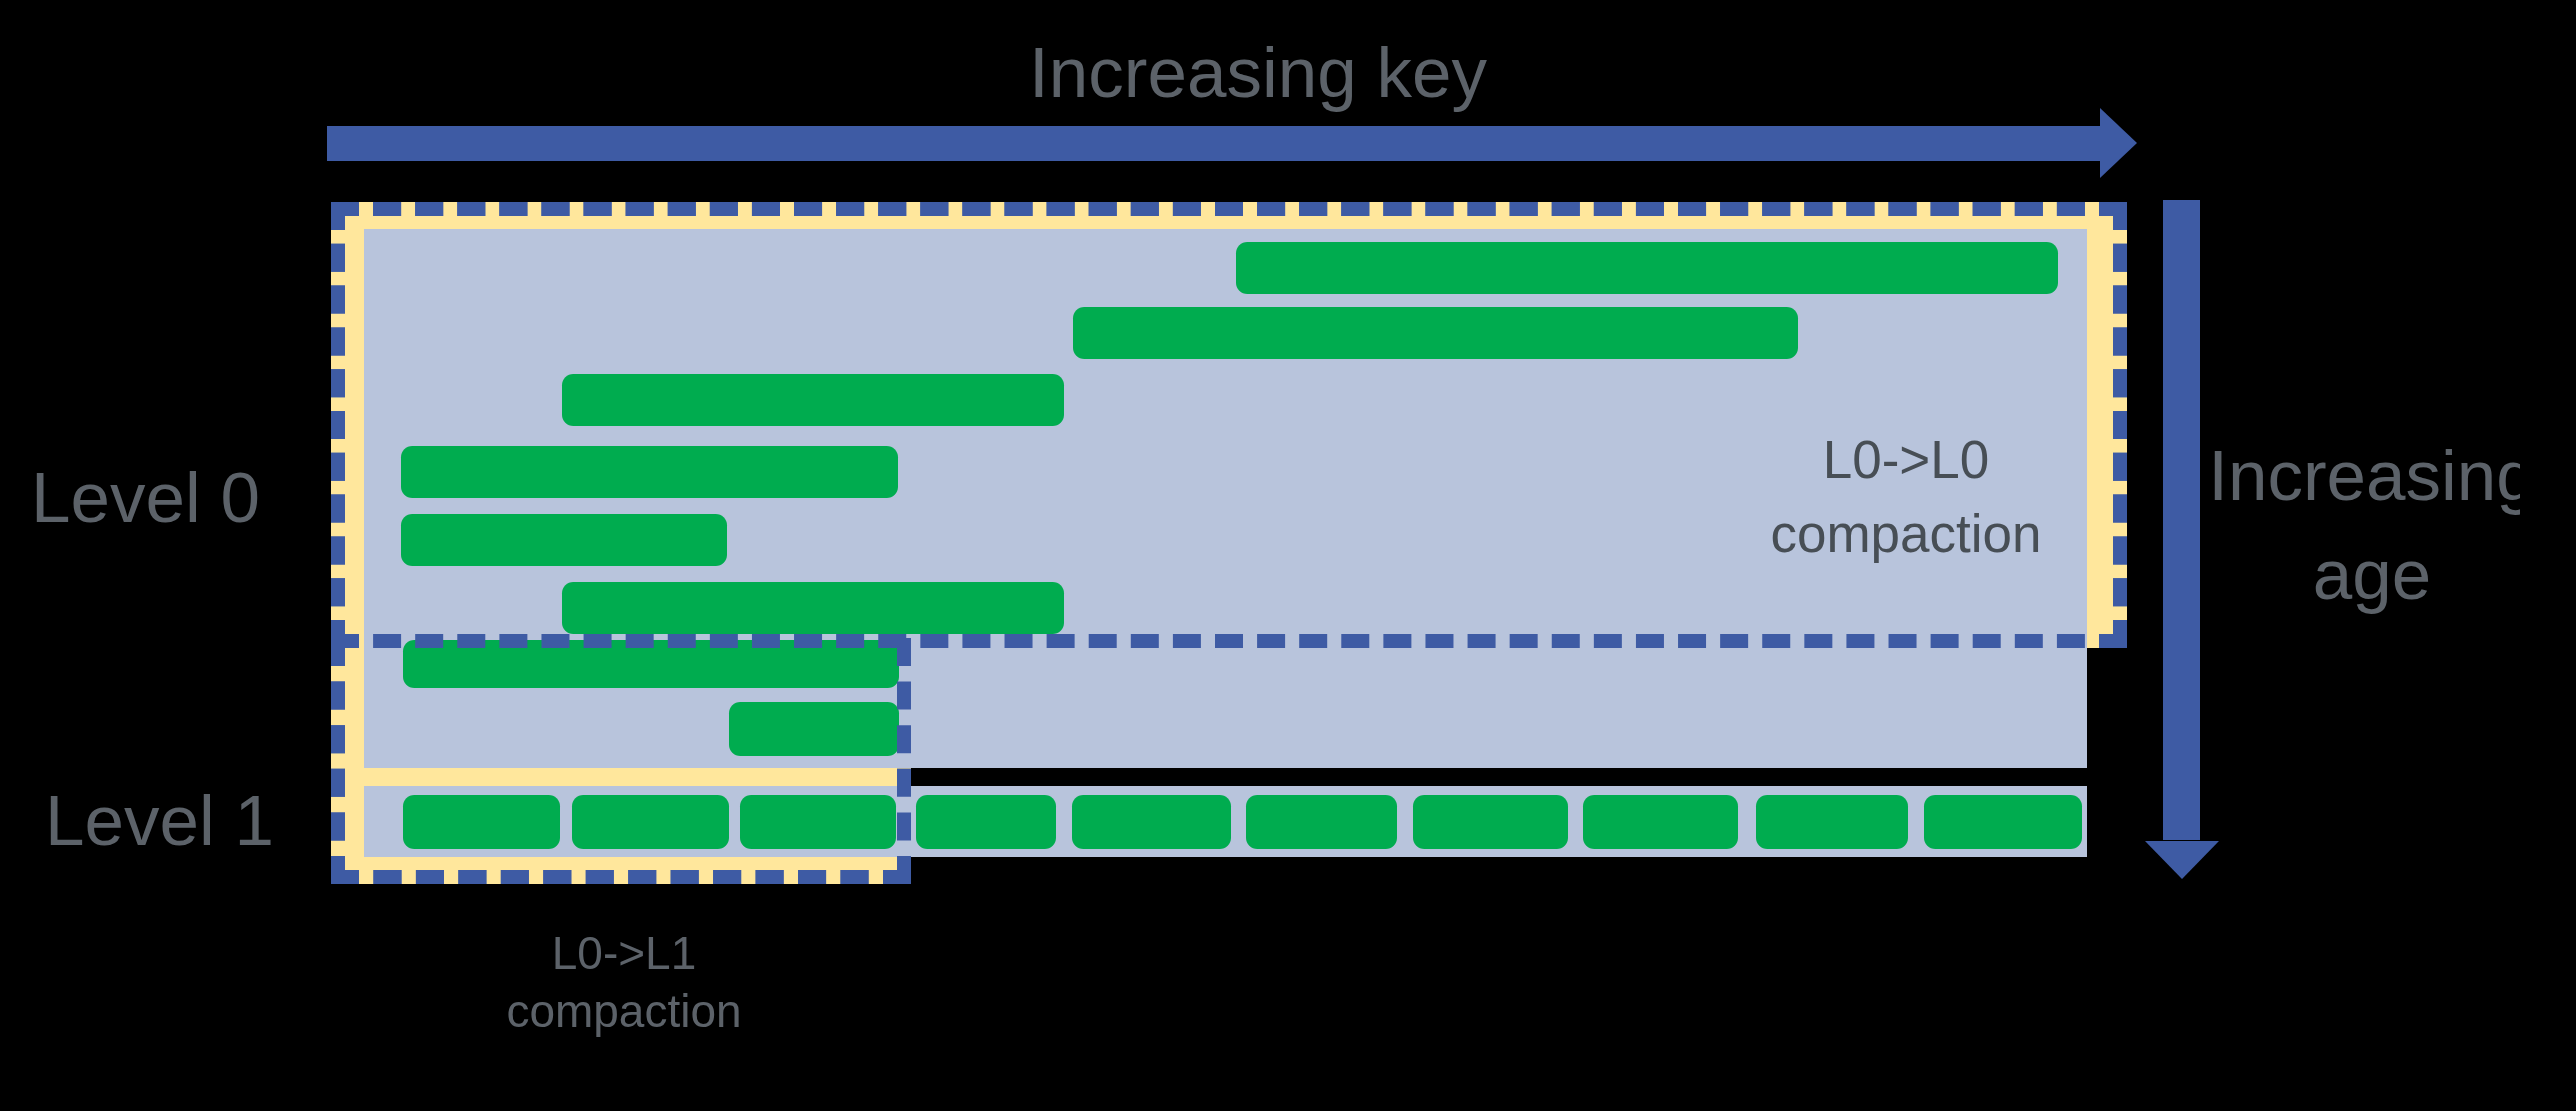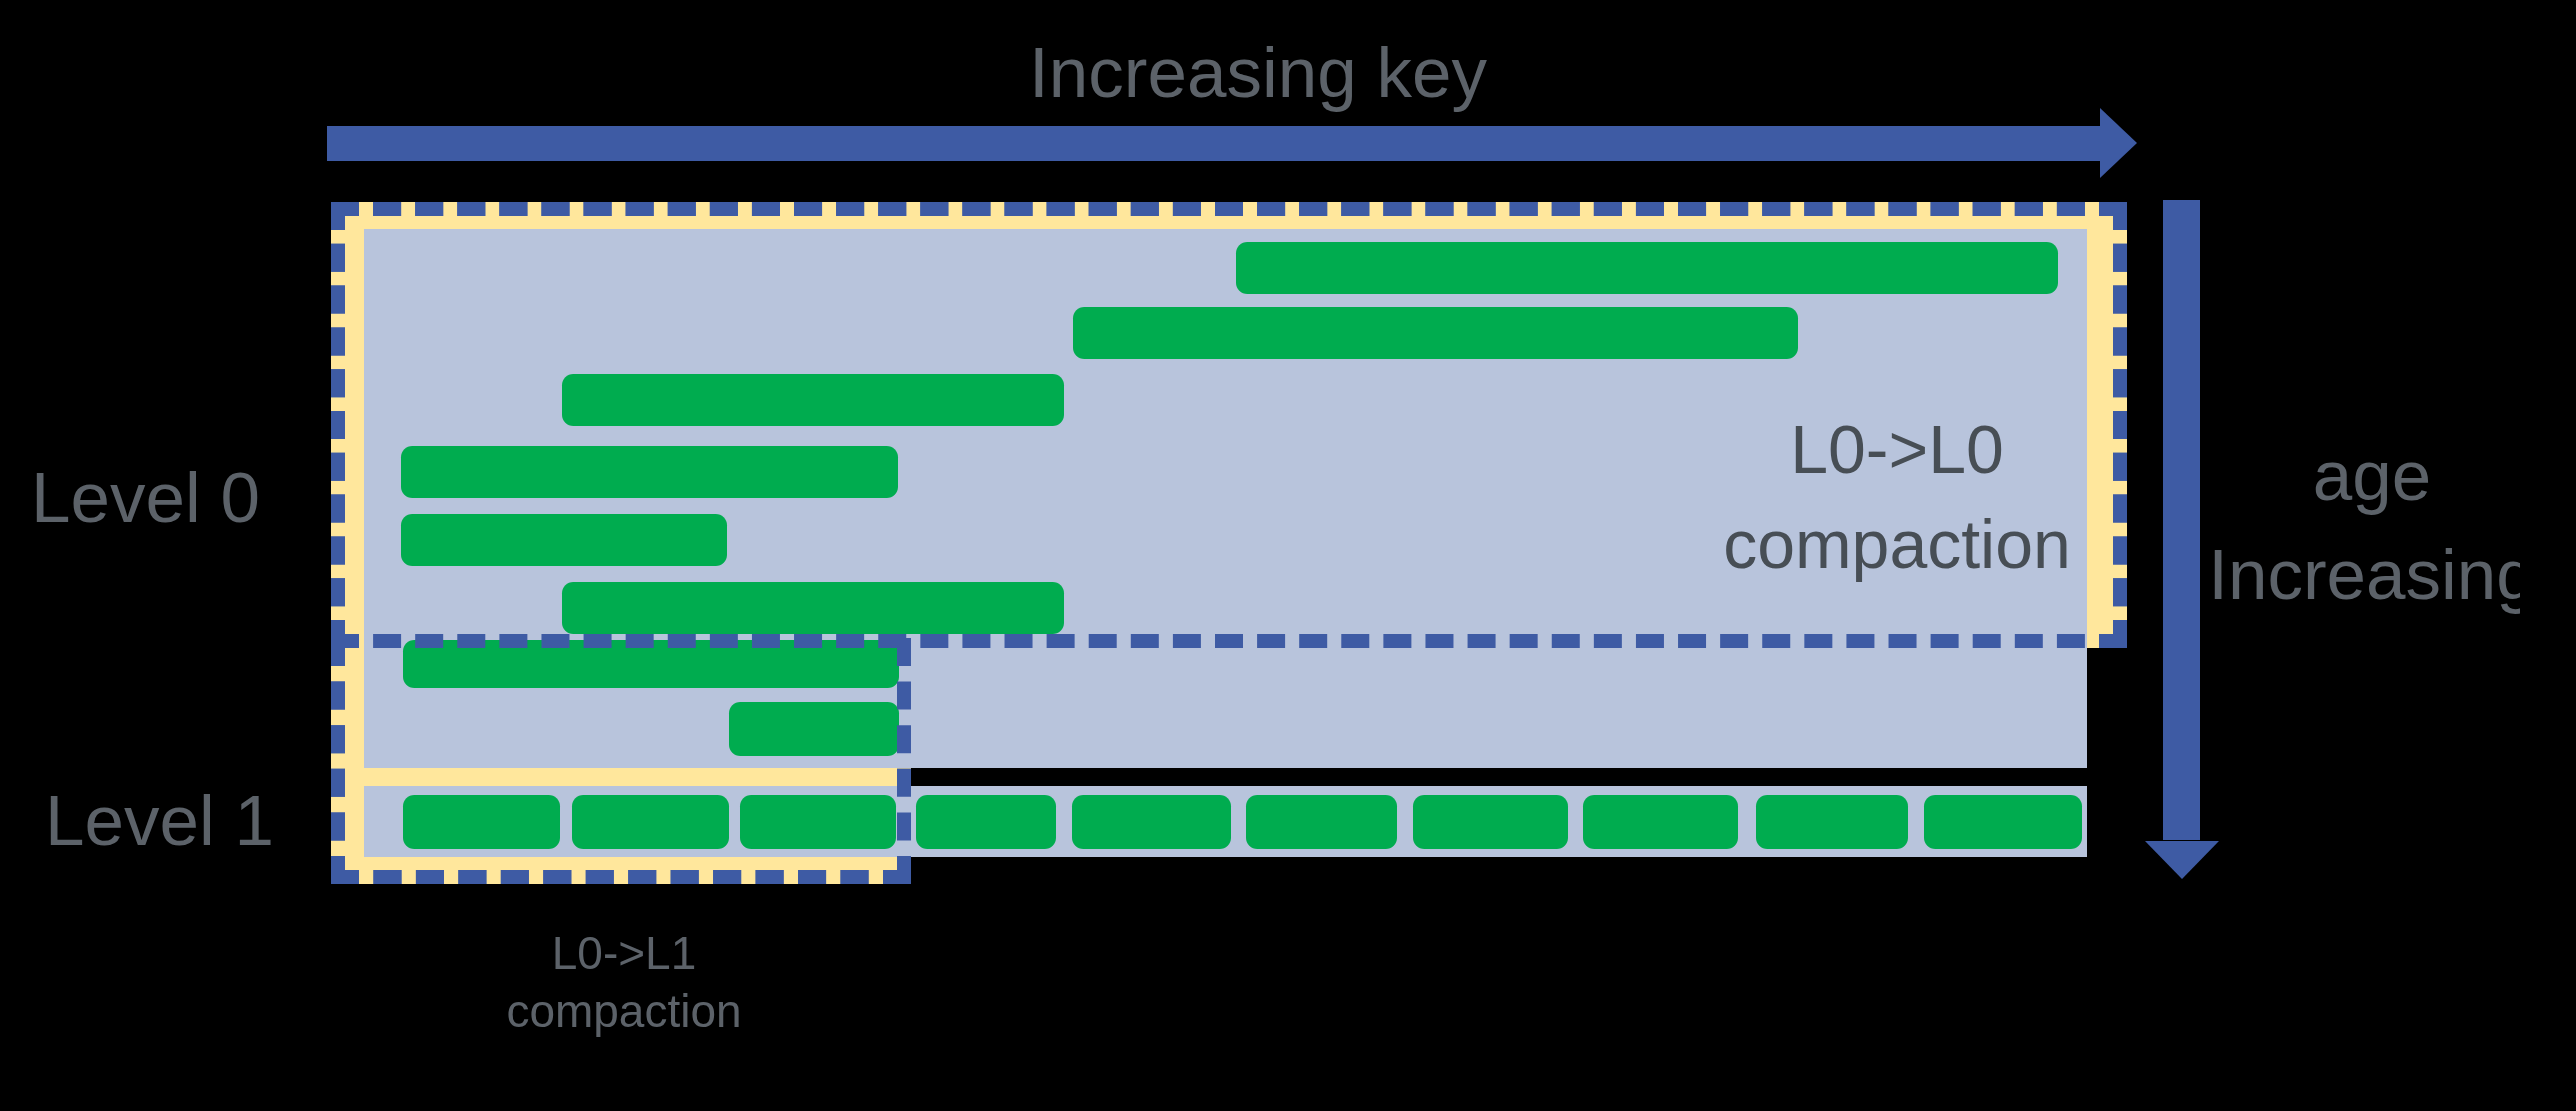--- a/index.html
+++ b/index.html
@@ -64,21 +64,21 @@
     position: absolute;
     color: var(--label-gray, #5C6269);
     font-size: 71px;
     line-height: 1.15;
     white-space: nowrap;
   }
   .label.center-x { transform: translateX(-50%); }
   .label.center-y { transform: translateY(-50%); }
   .label.center-xy { transform: translate(-50%, -50%); text-align: center; }
   .label.two-line { line-height: 1.3; white-space: normal; }
-  .label.on-panel { color: var(--label-gray-dark, #474E55); font-size: 68px; line-height: 1.4; }
+  .label.on-panel { color: var(--label-gray-dark, #474E55); font-size: 53px; line-height: 1.4; margin-left: 9px; }
   .label.compaction-l1 { font-size: 46px; line-height: 1.25; }
   .label.age { line-height: 1.4; }
 
   
   .layer { position: absolute; left: 0; top: 0; width: 100%; height: 100%; }
 </style>
 </head>
 <body>
 
 <div class="stage" style="--background: #000000; --arrow-blue: #3E5BA4; --panel-blue: #B8C4DC; --highlight-yellow: #FFE79C; --sstable-green: #00AC4F; --label-gray: #5C6269; --label-gray-dark: #474E55;">
@@ -119,22 +119,22 @@
 
   <div class="arrow-shaft" style="left:327px; top:126px; width:1773px; height:35px;"></div>
   <div class="arrow-head-right" style="left:2100px; top:108px;"></div>
 
   <div class="arrow-shaft" style="left:2163px; top:200px; width:37px; height:640px;"></div>
   <div class="arrow-head-down" style="left:2145px; top:841px;"></div>
 
   <div class="label center-x" style="left:1258px; top:32px;">Increasing key</div>
 
   <div class="label center-xy two-line age" style="left:2372px; top:525px;">
+    <div>Increasing</div>
     <div>age</div>
-    <div>Increasing</div>
   </div>
 
   <div class="label center-y" style="left:31px; top:498px;">Level 0</div>
 
   <div class="label center-y" style="left:45px; top:821px;text-align:center;">Level 1</div>
 
   <div class="label center-xy two-line on-panel" style="left:1897px; top:497px;">
     <div>L0-&gt;L0</div>
     <div>compaction</div>
   </div>

